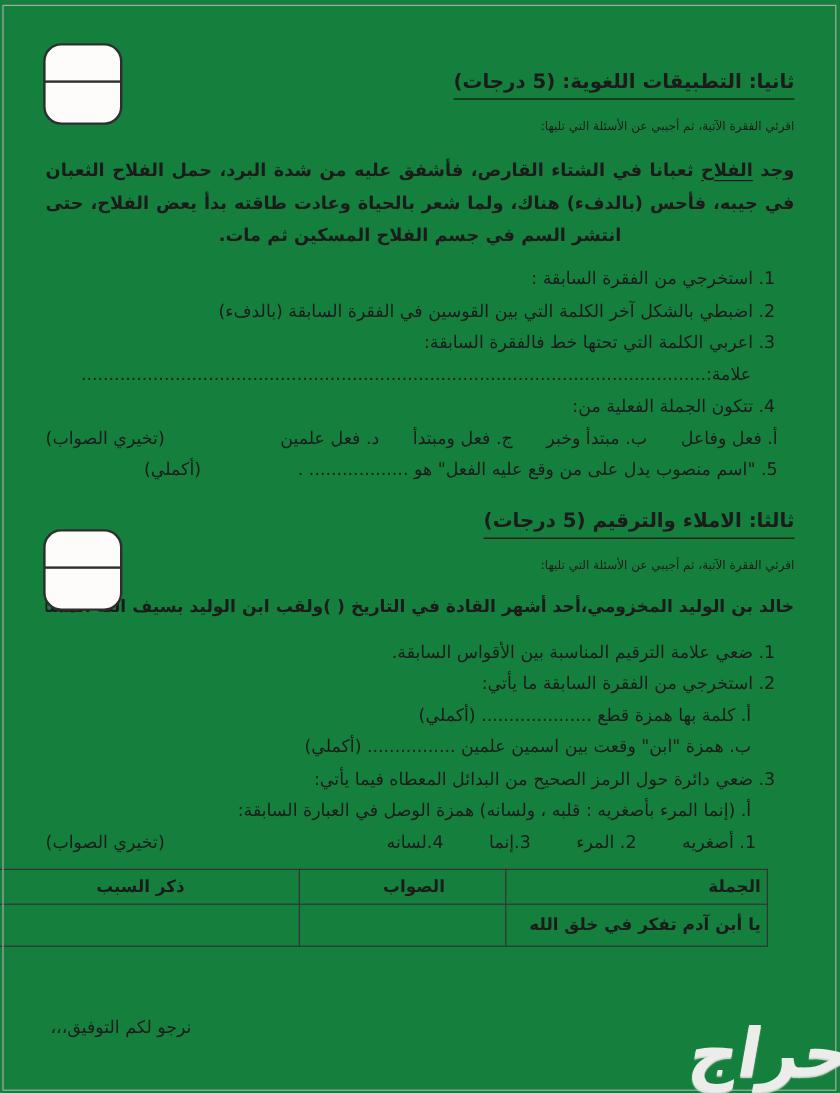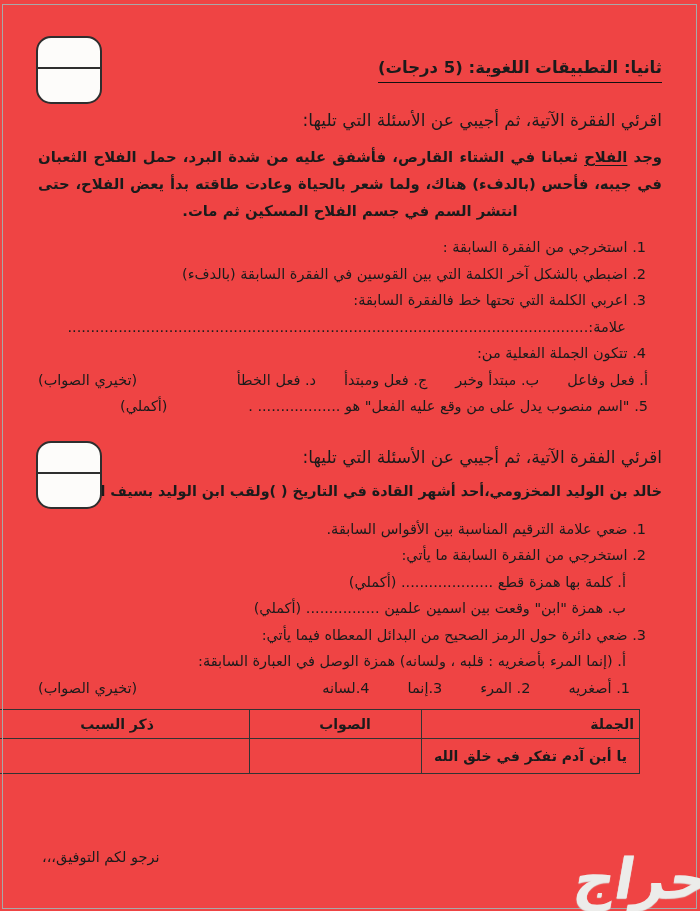--- a/index.html
+++ b/index.html
@@ -1,48 +1,48 @@
 <!DOCTYPE html>
 <html lang="ar" dir="rtl"><head>
 <meta charset="utf-8">
 <style>
   html,body{margin:0;padding:0;background:#ffffff;}
   .page{
-    position:relative;width:700px;height:911px;background:#ef4444;
+    position:relative;width:700px;height:911px;background:#15803d;
     direction:rtl;font-family:"DejaVu Sans",sans-serif;color:#1b1b1b;
     overflow:hidden;
   }
   .frame{position:absolute;top:4px;left:2px;right:3px;bottom:2px;border:1px solid #a8a8a8;pointer-events:none;}
   .scorebox{position:absolute;left:36px;width:62px;height:64px;border:2.5px solid #2e2e2e;border-radius:15px;background:#fdfcfa;}
   .scorebox .mid{position:absolute;top:45%;left:-1px;right:-1px;border-top:2.5px solid #2e2e2e;}
   .content{padding:0 38px;}
   .title-row{margin-top:56px;line-height:24px;}
   .title-row.t3{margin-top:16px;}
   .sec-title{display:inline-block;margin:0;font-size:16.5px;font-weight:bold;border-bottom:1.6px solid #111;padding-bottom:2px;}
-  .intro{margin-top:26px;line-height:22px;font-size:17px;}
+  .intro{margin-top:12px;line-height:22px;font-size:10px;}
   .passage{margin:12px 0 0 0;font-weight:bold;font-size:14.8px;line-height:27px;text-align:justify;text-align-last:center;}
   .passage .u{text-decoration:underline;text-underline-offset:3px;}
   .passage.single{text-align:right;text-align-last:right;line-height:26px;margin-top:10px;font-size:14.3px;white-space:nowrap;overflow:hidden;}
   .q{font-size:14.5px;line-height:26.5px;padding-right:16px;white-space:nowrap;overflow:hidden;}
   .q.first{margin-top:10px;}
   .q.first3{margin-top:12px;}
   .q.sub{padding-right:36px;}
   .q.options{display:flex;gap:28px;padding-right:14px;align-items:baseline;}
   .q.options .note{margin-inline-start:auto;}
   .q.choices{display:flex;gap:38px;padding-right:32px;align-items:baseline;}
   .q.choices .note{margin-inline-start:auto;}
   .q.five{display:flex;justify-content:space-between;padding-left:82px;padding-right:14px;align-items:baseline;}
   table.fix{border-collapse:collapse;width:584px;margin:8px 22px 0 auto;table-layout:fixed;direction:rtl;}
   table.fix td,table.fix th{border:1.2px solid #333;font-size:14px;padding:2px 5px;overflow:hidden;white-space:nowrap;}
   table.fix .h{height:24px;font-weight:bold;padding-left:24px;}
   table.fix .r{height:30px;}
   .c-jumla{width:188px;text-align:right;}
   .c-sawab{width:142px;text-align:center;}
   .c-sabab{width:254px;text-align:center;}
-  .cell-bold{font-weight:bold;text-align:center;}
+  .cell-bold{font-weight:bold;text-align:right;}
   .footer-note{position:absolute;left:42px;top:849px;font-size:14.5px;direction:rtl;}
   .watermark{
     position:absolute;right:-10px;bottom:4px;font-size:56px;font-weight:bold;
     color:#ececea;transform:skewX(-10deg);letter-spacing:3px;line-height:1;
     text-shadow:0 1px 1px #e0e0de;user-select:none;
   }
 </style>
 </head>
 <body>
 
@@ -66,28 +66,31 @@
 
     <div class="q first">1. استخرجي من الفقرة السابقة :</div>
     <div class="q">2. اضبطي بالشكل آخر الكلمة التي بين القوسين في الفقرة السابقة (بالدفء)</div>
     <div class="q">3. اعربي الكلمة التي تحتها خط فالفقرة السابقة:</div>
     <div class="q sub">علامة:.................................................................................................................</div>
     <div class="q">4. تتكون الجملة الفعلية من:</div>
     <div class="q options">
       <span>أ.  فعل وفاعل</span>
       <span>ب. مبتدأ وخبر</span>
       <span>ج. فعل ومبتدأ</span>
-      <span>د. فعل الخطأ</span>
+      <span>د. فعل علمين</span>
       <span class="note">(تخيري الصواب)</span>
     </div>
     <div class="q five">
       <span>5. "اسم منصوب يدل على من وقع عليه الفعل" هو .................. .</span>
       <span class="note">(أكملي)</span>
     </div>
 
+    <div class="title-row t3">
+      <h2 class="sec-title">ثالثا: الاملاء والترقيم (5 درجات)</h2>
+    </div>
     <div class="intro">اقرئي الفقرة الآتية، ثم أجيبي عن الأسئلة التي تليها:</div>
     <p class="passage single">خالد بن الوليد المخزومي،أحد أشهر القادة في التاريخ ( )ولقب ابن الوليد بسيف الله المسلول ( )</p>
 
     <div class="q first3">1. ضعي علامة الترقيم المناسبة بين الأقواس السابقة.</div>
     <div class="q">2. استخرجي من الفقرة السابقة ما يأتي:</div>
     <div class="q sub">أ.  كلمة بها همزة قطع ....................  (أكملي)</div>
     <div class="q sub">ب. همزة "ابن" وقعت بين اسمين علمين ................   (أكملي)</div>
     <div class="q">3. ضعي دائرة حول الرمز الصحيح من البدائل المعطاه فيما يأتي:</div>
     <div class="q sub">أ.  (إنما المرء بأصغريه : قلبه ، ولسانه) همزة الوصل في العبارة السابقة:</div>
     <div class="q choices">

